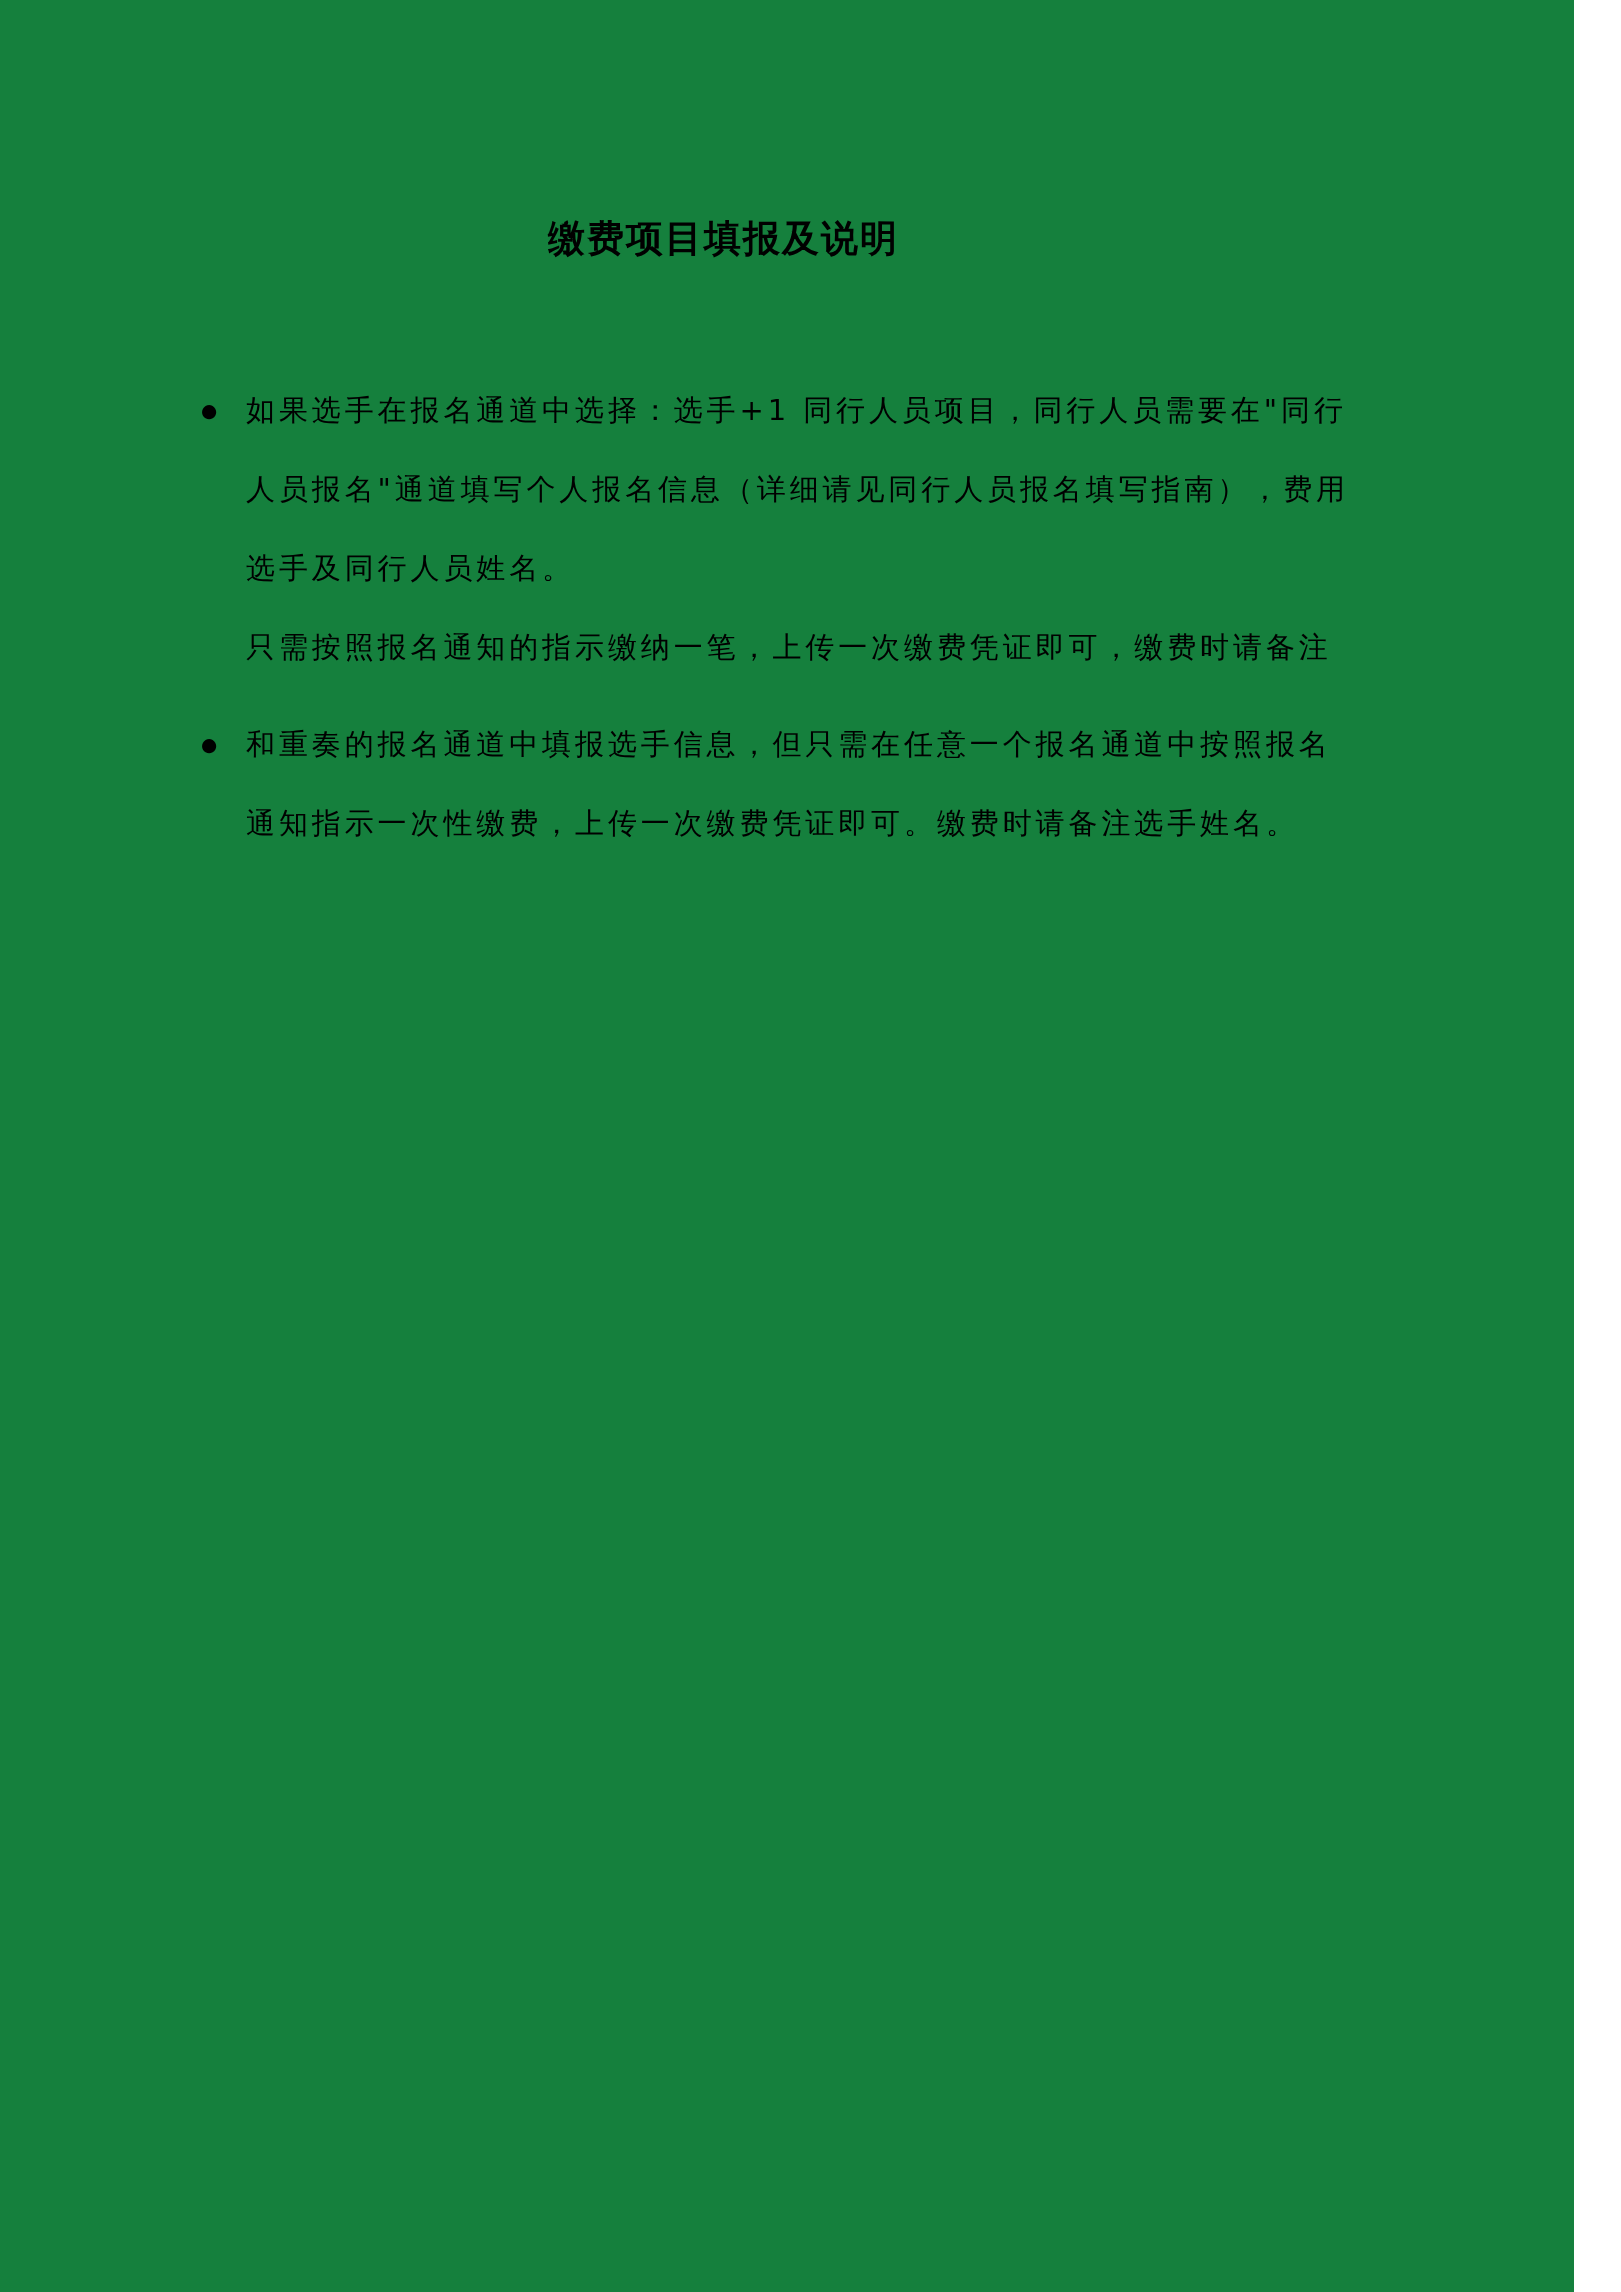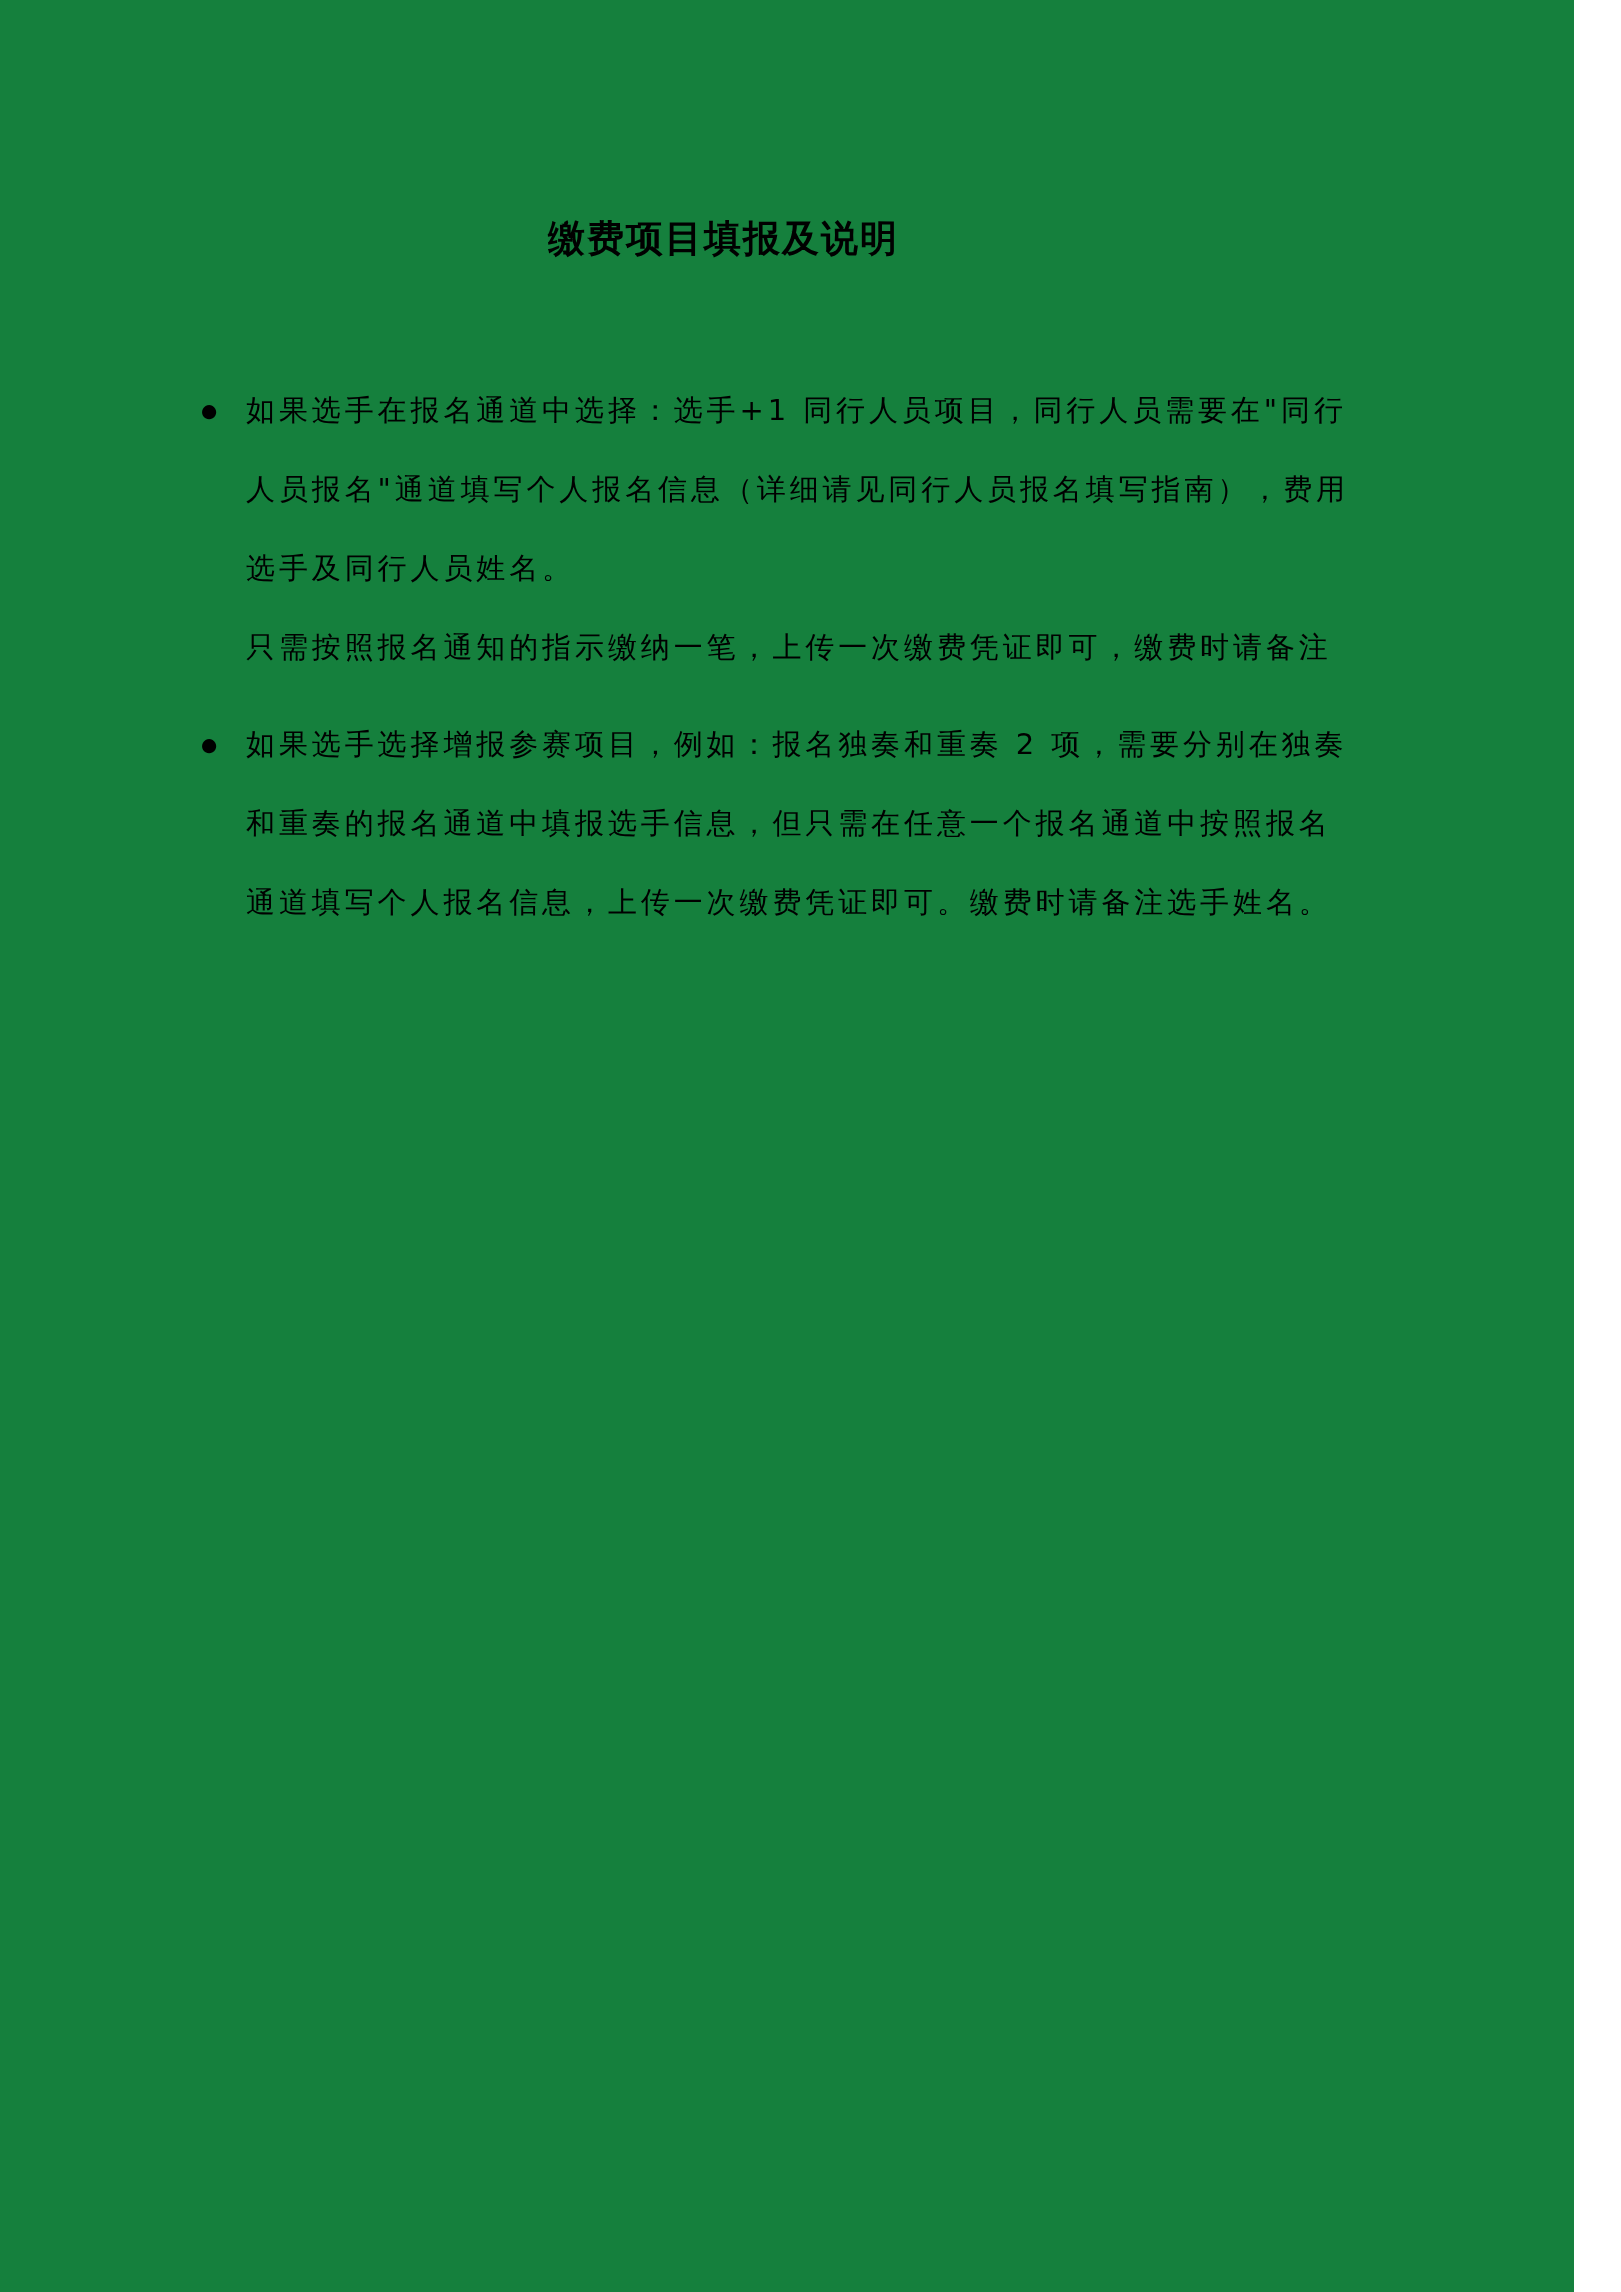--- a/index.html
+++ b/index.html
@@ -73,21 +73,20 @@
         <div class="line">如果选手在报名通道中选择：选手+1 同行人员项目，同行人员需要在"同行</div>
         <div class="line">人员报名"通道填写个人报名信息（详细请见同行人员报名填写指南），费用</div>
         <div class="line">选手及同行人员姓名。</div>
         <div class="line">只需按照报名通知的指示缴纳一笔，上传一次缴费凭证即可，缴费时请备注</div>
       </div>
     </div>
 
     <div class="bullet">
       <div class="marker">●</div>
       <div class="lines">
-        <div class="line">如果选手选择增报参赛项目，例如：报名独奏和重奏 2 项，需要分别在独奏</div>
         <div class="line">和重奏的报名通道中填报选手信息，但只需在任意一个报名通道中按照报名</div>
-        <div class="line">通道填写个人报名信息，上传一次缴费凭证即可。缴费时请备注选手姓名。</div>
+        <div class="line">通知指示一次性缴费，上传一次缴费凭证即可。缴费时请备注选手姓名。</div>
       </div>
     </div>
 
   </div>
 </div>
 
 
 </body></html>

